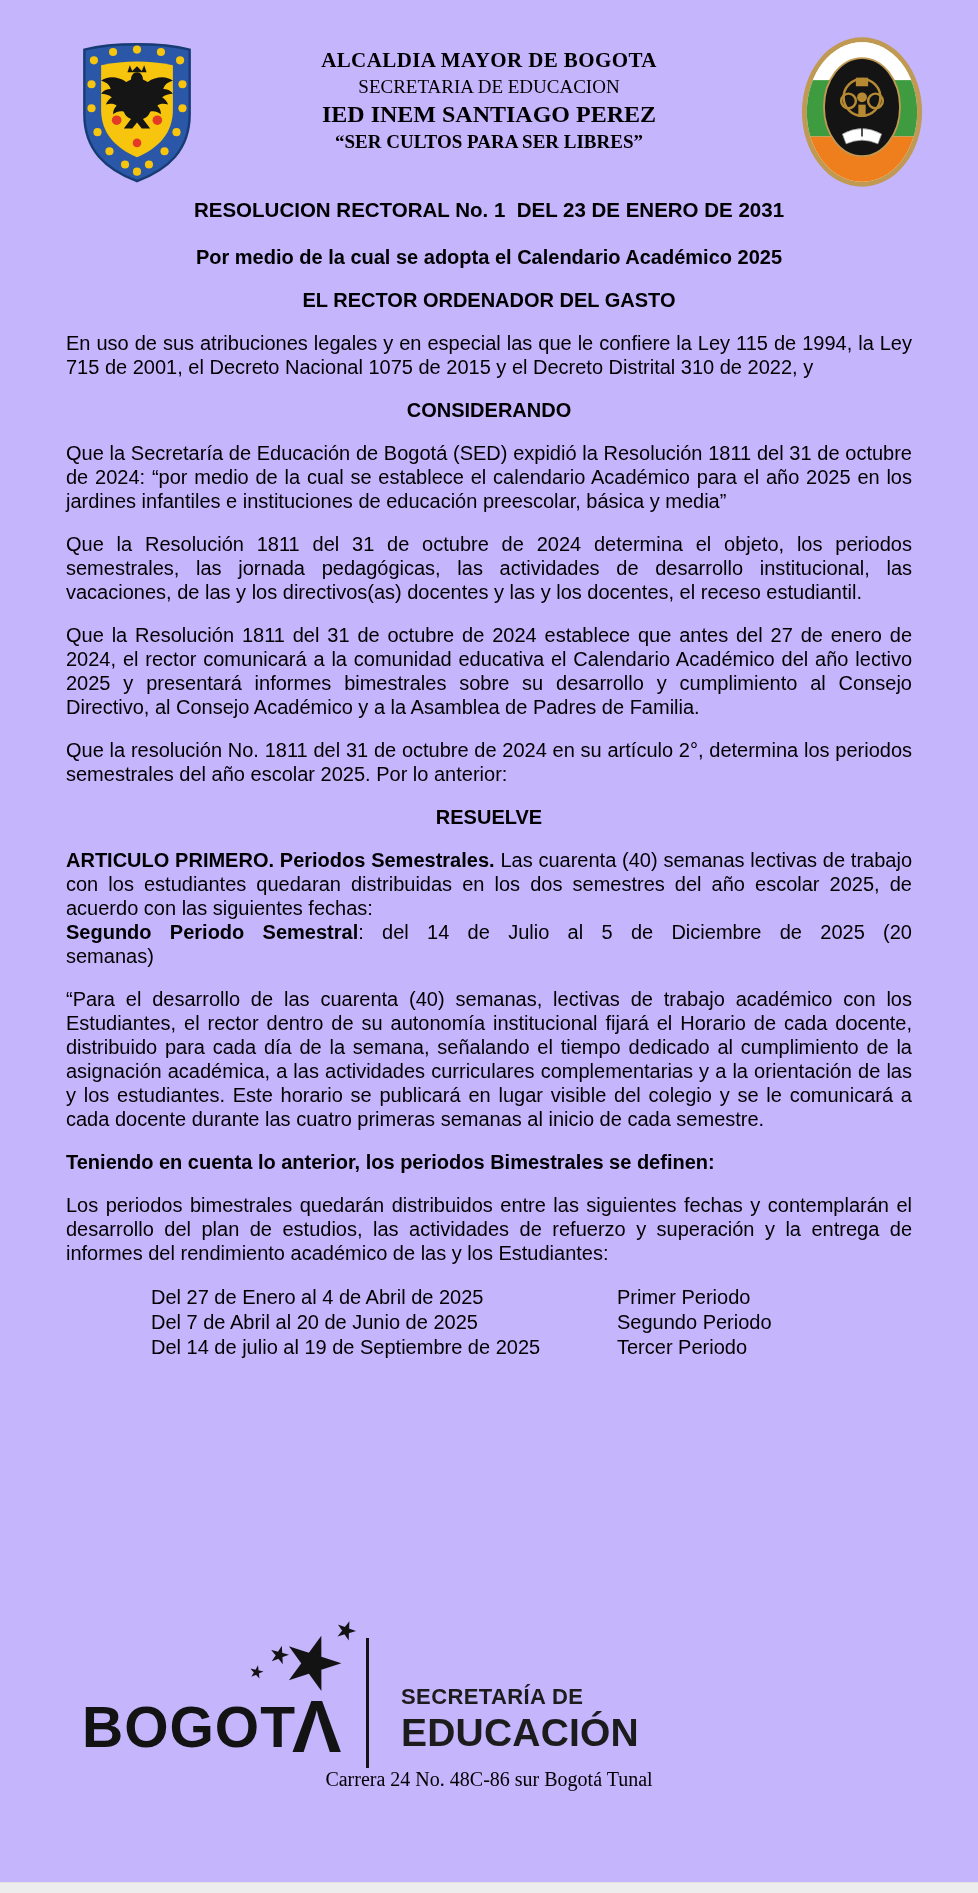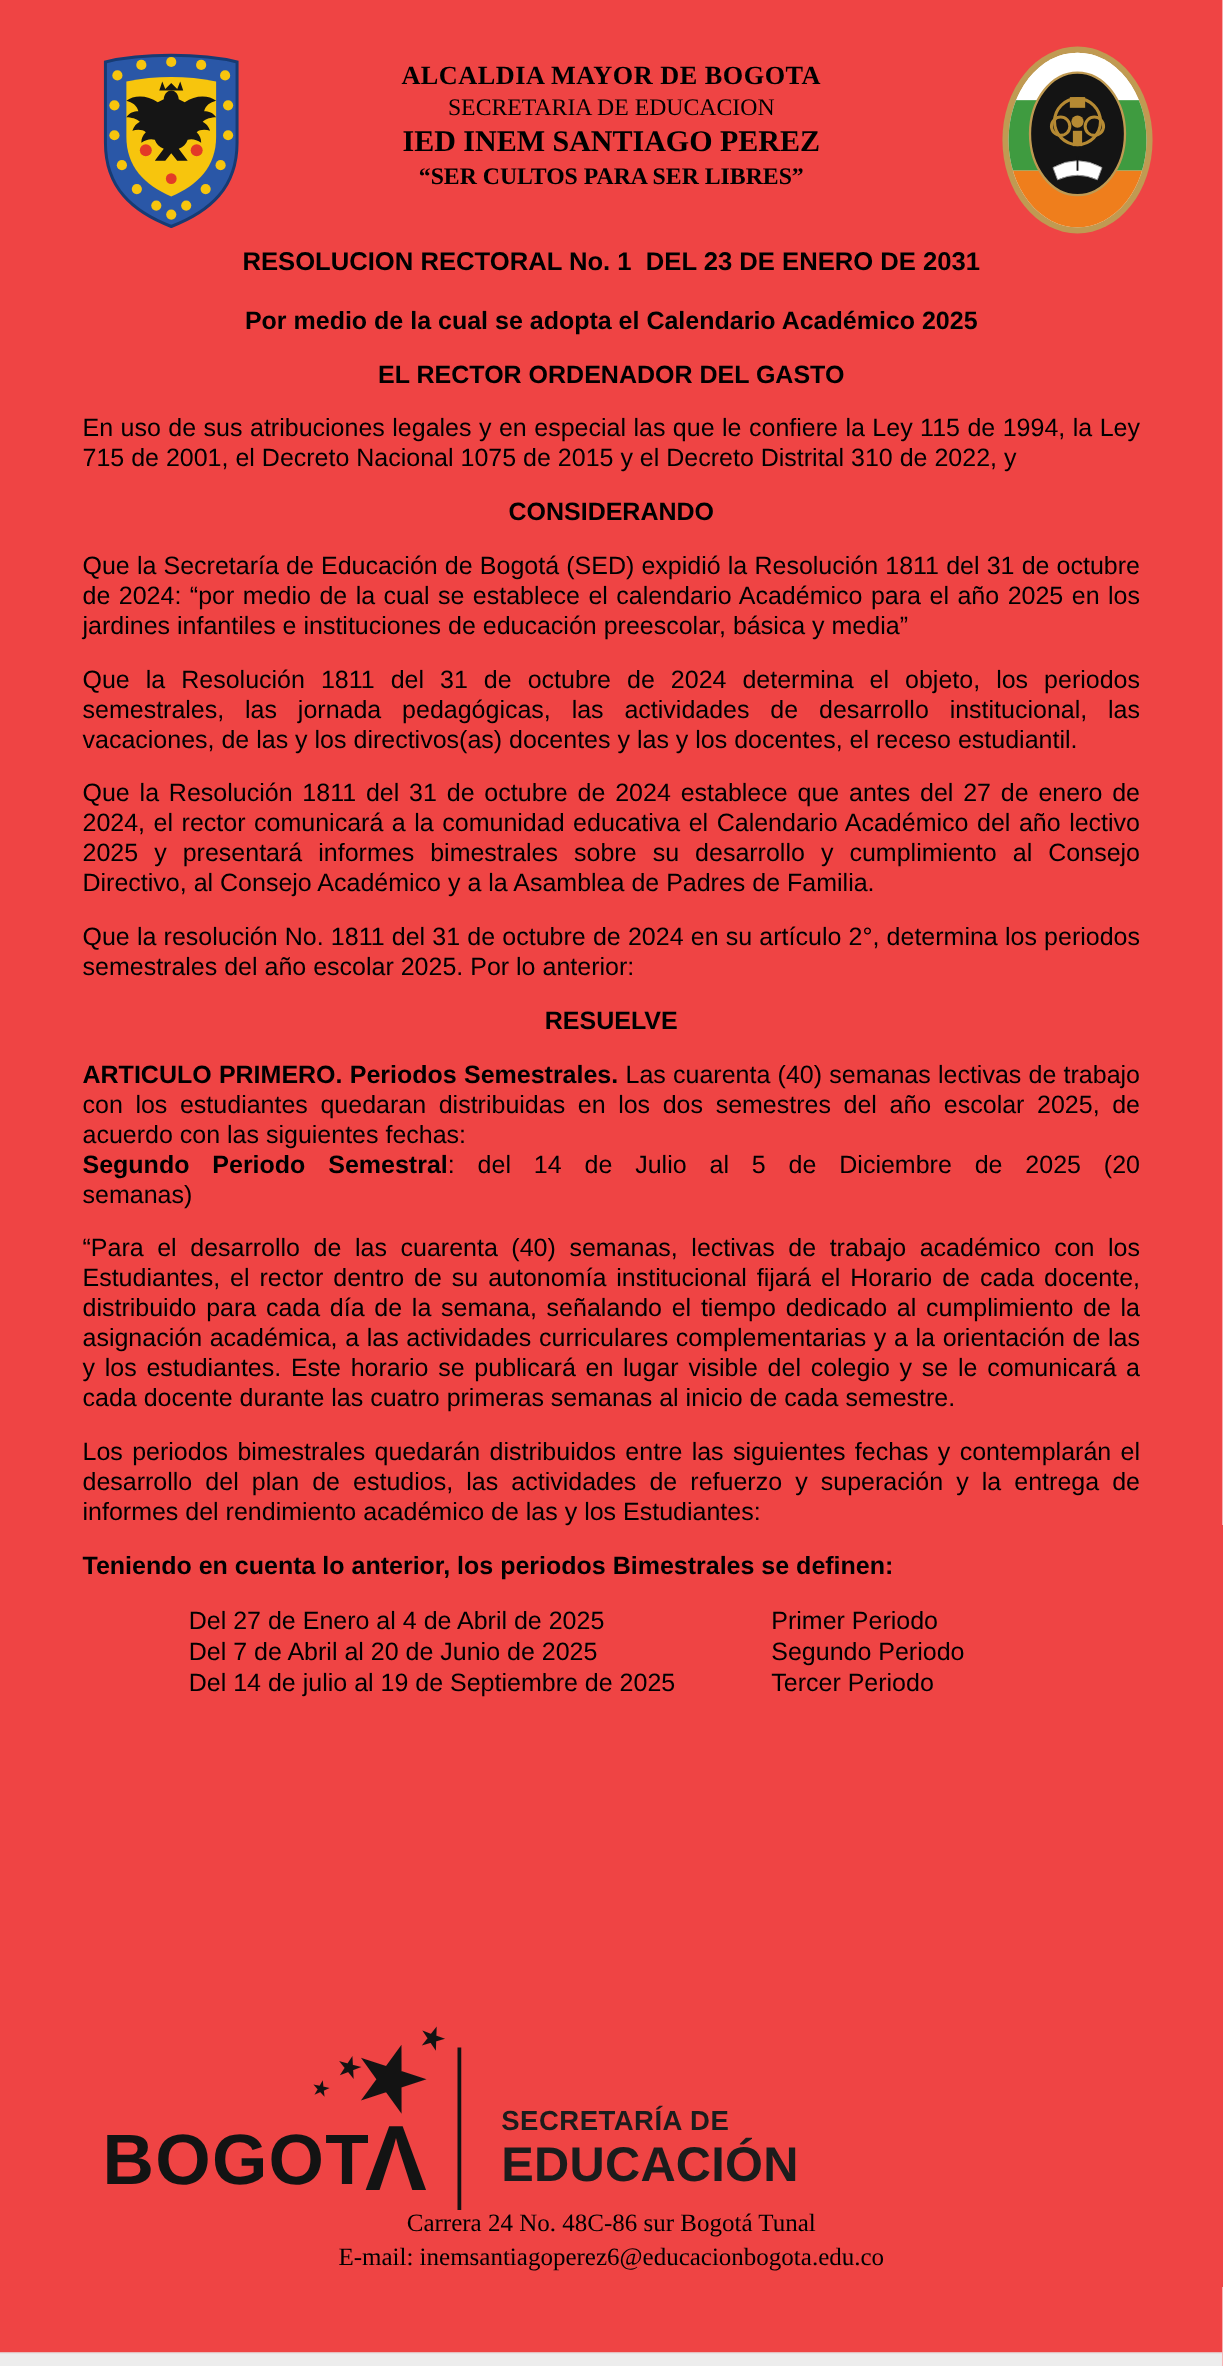--- a/index.html
+++ b/index.html
@@ -1,18 +1,18 @@
 <!DOCTYPE html>
 <html><head>
 <meta charset="utf-8">
 <style>
   * { margin:0; padding:0; box-sizing:border-box; }
   html,body { background:#ffffff; }
   .page {
-    width:978px; height:1893px; background:#ef4444; position:relative;
+    width:978px; height:1893px; background:#c4b5fd; position:relative;
     font-family:"Liberation Sans", sans-serif; color:#000; overflow:hidden;
   }
   .content { padding:0 66px; }
 
   
   .header { position:relative; height:150px; margin-top:36px; }
   .crest  { position:absolute; left:76px;  top:4px; width:122px; height:146px; }
   .emblem { position:absolute; left:800px; top:0;   width:124px; height:152px; }
   .header-text { text-align:center; padding-top:12px; font-family:"Liberation Serif", serif; }
   .ht1 { font-size:21px; font-weight:bold; letter-spacing:.4px; }
@@ -149,23 +149,23 @@
     <p class="body">Que la resolución No. 1811 del 31 de octubre de 2024 en su artículo 2°, determina los periodos semestrales del año escolar 2025. Por lo anterior:</p>
 
     <div class="h-center">RESUELVE</div>
 
     <p class="body"><b>ARTICULO PRIMERO. Periodos Semestrales.</b><span> Las cuarenta (40) semanas lectivas de trabajo con los estudiantes quedaran distribuidas en los dos semestres del año escolar 2025, de acuerdo con las siguientes fechas:</span></p>
 
     <p class="body nogap stretch2"><b>Segundo Periodo Semestral</b><span>: del 14 de Julio al 5 de Diciembre de 2025 (20 semanas)</span></p>
 
     <p class="body">“Para el desarrollo de las cuarenta (40) semanas, lectivas de trabajo académico con los Estudiantes, el rector dentro de su autonomía institucional fijará el Horario de cada docente, distribuido para cada día de la semana, señalando el tiempo dedicado al cumplimiento de la asignación académica, a las actividades curriculares complementarias y a la orientación de las y los estudiantes.  Este horario se publicará en lugar visible del colegio y se le comunicará a cada docente durante las cuatro primeras semanas al inicio de cada semestre.</p>
 
+    <p class="body"><b>Teniendo en cuenta lo anterior, los periodos Bimestrales se definen:</b></p>
+
     <p class="body">Los periodos bimestrales quedarán distribuidos entre las siguientes fechas y contemplarán el desarrollo del plan de estudios, las actividades de refuerzo y superación y la entrega de informes del rendimiento académico de las y los Estudiantes:</p>
-
-    <p class="body"><b>Teniendo en cuenta lo anterior, los periodos Bimestrales se definen:</b></p>
 
     <div class="periods">
       <div class="period-row">
         <span class="period-dates">Del 27 de Enero al 4 de Abril de 2025</span>
         <span class="period-label">Primer Periodo</span>
       </div>
       <div class="period-row">
         <span class="period-dates">Del 7 de Abril al 20 de Junio de 2025</span>
         <span class="period-label">Segundo Periodo</span>
       </div>
@@ -179,17 +179,16 @@
   <div class="footer">
     <div class="brand">
       <div class="bogota-word"><span>BOGOT</span><span class="lambda">Λ</span><span class="star star-big">★</span><span class="star star-s1">★</span><span class="star star-s2">★</span><span class="star star-s3">★</span></div>
       <div class="divider"></div>
       <div class="secedu">
         <div class="secedu-l1">SECRETARÍA DE</div>
         <div class="secedu-l2">EDUCACIÓN</div>
       </div>
     </div>
     <div class="address">Carrera 24 No. 48C-86 sur Bogotá Tunal</div>
-    <div class="address address-line2">E-mail: inemsantiagoperez6@educacionbogota.edu.co</div>
   </div>
 
   <div class="bottom-edge"></div>
 </div>
 
 </body></html>

